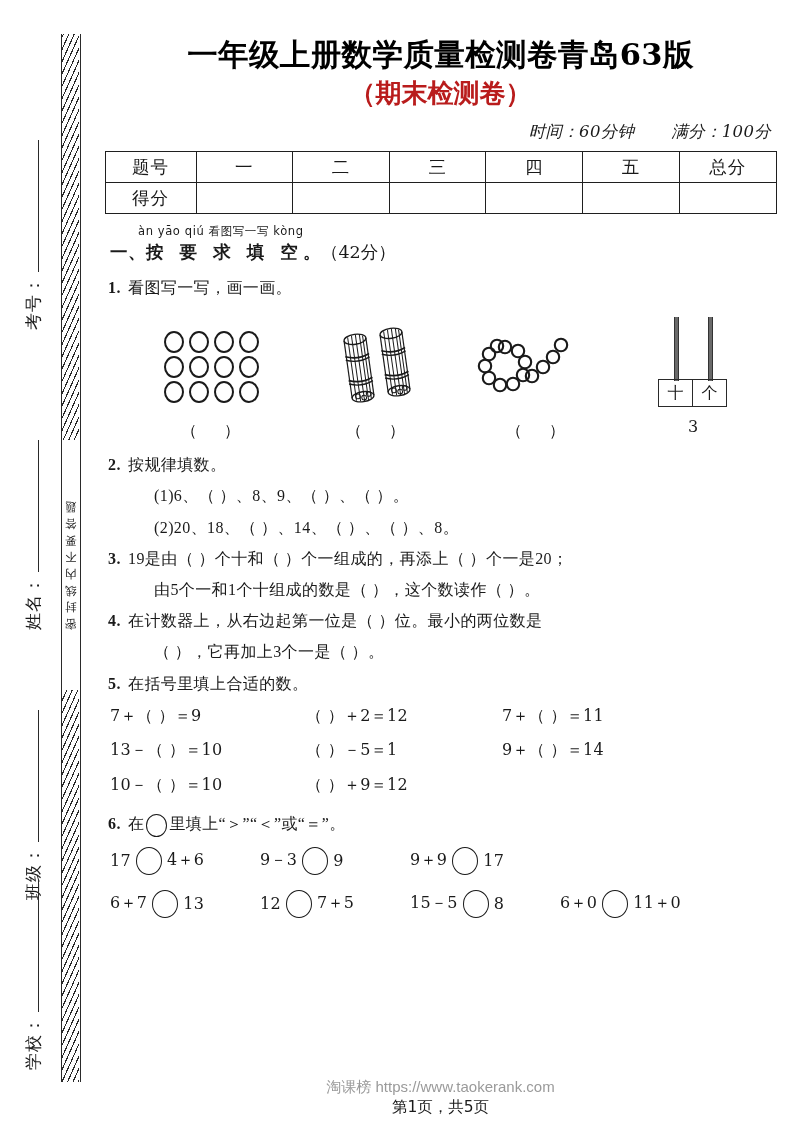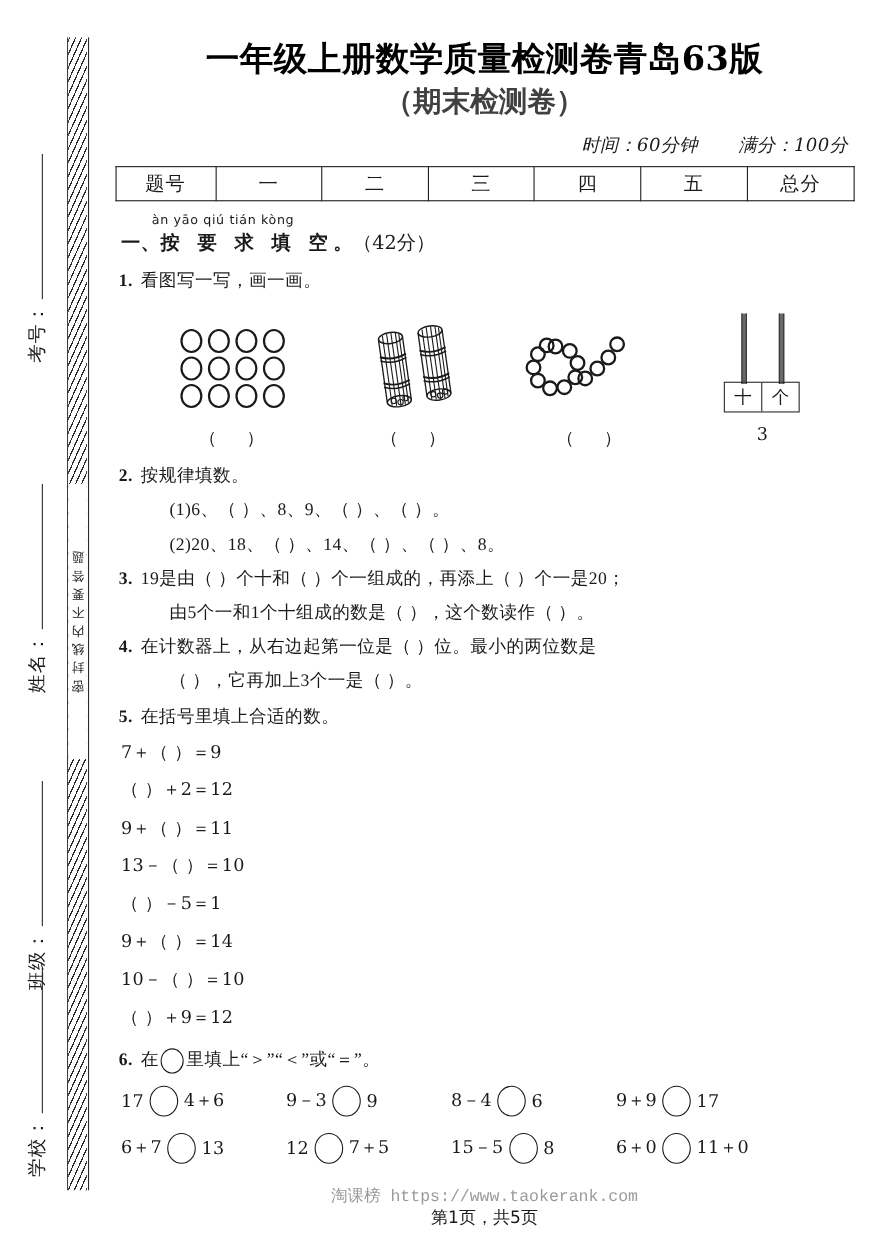--- a/index.html
+++ b/index.html
@@ -104,21 +104,21 @@
     font-weight: bold;
     letter-spacing: 0.4px;
     line-height: 1.18;
     color: #000;
   }
   #paper-subtitle {
     font-size: 26px;
     font-weight: bold;
     line-height: 1.35;
     margin-top: 4px;
-    color: #404040;
+    color: #b91c1c;
   }
   #exam-meta {
     margin-top: 10px;
     text-align: right;
     padding-right: 22px;
     font-size: 16.5px;
     letter-spacing: 0.3px;
     font-style: italic;
   }
   #exam-meta .meta-gap { display: inline-block; width: 26px; }
@@ -259,21 +259,20 @@
     top: 108px; width: 100%;
     text-align: center;
     font-size: 16px;
   }
 
   
   .eq-row {
     display: flex;
     padding-left: 22px;
     line-height: 2.15;
-    flex-direction: column;
   }
   .eq-cell { width: 196px; font-size: 16px; letter-spacing: 0.3px; }
 
   
   .cmp-row {
     display: flex;
     padding-left: 22px;
     align-items: center;
     height: 43px;
   }
@@ -297,21 +296,21 @@
     border-width: 1.5px;
     margin: 0 2px;
   }
 
   
   #watermark {
     position: absolute;
     left: 0; top: 1078px;
     width: 705px;
     text-align: center;
-    font-family: Liberation Mono, monospace;
+    font-family: Liberation Sans, sans-serif;
     font-size: 15px;
     color: #9a9a9a;
   }
   #page-footer {
     position: absolute;
     left: 0; top: 1097px;
     width: 705px;
     text-align: center;
     font-family: "DejaVu Sans", "Liberation Sans", sans-serif;
     font-size: 15.5px;
@@ -371,25 +370,34 @@
     <tbody>
         <tr>
       <td class="lead">题号</td>
       <td>一</td>
       <td>二</td>
       <td>三</td>
       <td>四</td>
       <td>五</td>
       <td>总分</td>
     </tr>
+    <tr>
+      <td class="lead">得分</td>
+      <td></td>
+      <td></td>
+      <td></td>
+      <td></td>
+      <td></td>
+      <td></td>
+    </tr>
   </tbody>
     </table>
 
   <div id="sec1">
-    <div class="pinyin">àn yāo qiú tián kòng</div>
+    <div class="pinyin">àn yāo qiú 看图写一写 kòng</div>
     <div class="sec-title">
       <span>一、</span><span class="spaced">按 要 求 填 空</span><span>。</span><span class="pts">（42分）</span>
     </div>
   </div>
 
   <div class="q" style="margin-top:8px;">
     <div class="q-stem">
       <span class="qn">1.</span><span>看图写一写，画一画。</span>
     </div>
   </div>
@@ -527,21 +535,21 @@
   </div>
 
   <div class="q">
     <div class="q-stem">
       <span class="qn">5.</span><span>在括号里填上合适的数。</span>
     </div>
   </div>
   <div class="eq-row">
     <div class="eq-cell">7＋（      ）＝9</div>
     <div class="eq-cell">（      ）＋2＝12</div>
-    <div class="eq-cell">9＋（      ）＝11</div>
+    <div class="eq-cell">7＋（      ）＝11</div>
   </div>
   <div class="eq-row">
     <div class="eq-cell">13－（      ）＝10</div>
     <div class="eq-cell">（      ）－5＝1</div>
     <div class="eq-cell">9＋（      ）＝14</div>
   </div>
   <div class="eq-row">
     <div class="eq-cell">10－（      ）＝10</div>
     <div class="eq-cell">（      ）＋9＝12</div>
     <div class="eq-cell"></div>
@@ -557,25 +565,20 @@
       <span>17</span>
         <span class="o-blank"></span>
         <span>4＋6</span>
     </div>
     <div class="cmp-cell">
       <span>9－3</span>
         <span class="o-blank"></span>
         <span>9</span>
     </div>
     <div class="cmp-cell">
-      <span>8－4</span>
-        <span class="o-blank"></span>
-        <span>6</span>
-    </div>
-    <div class="cmp-cell">
       <span>9＋9</span>
         <span class="o-blank"></span>
         <span>17</span>
     </div>
   </div>
   <div class="cmp-row">
     <div class="cmp-cell">
       <span>6＋7</span>
         <span class="o-blank"></span>
         <span>13</span>

